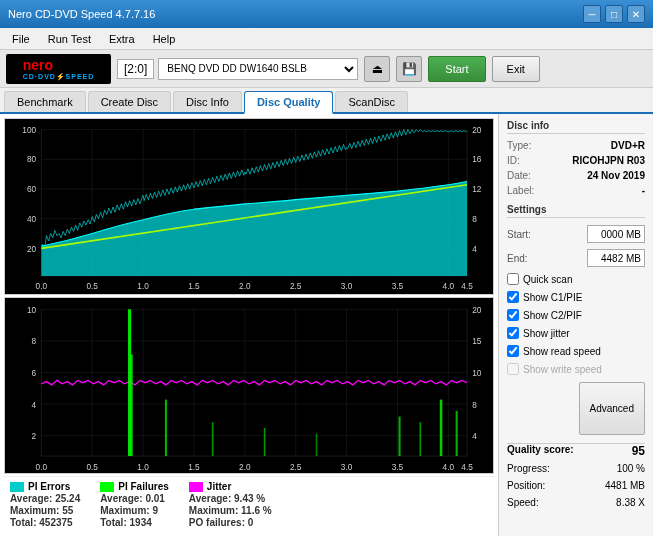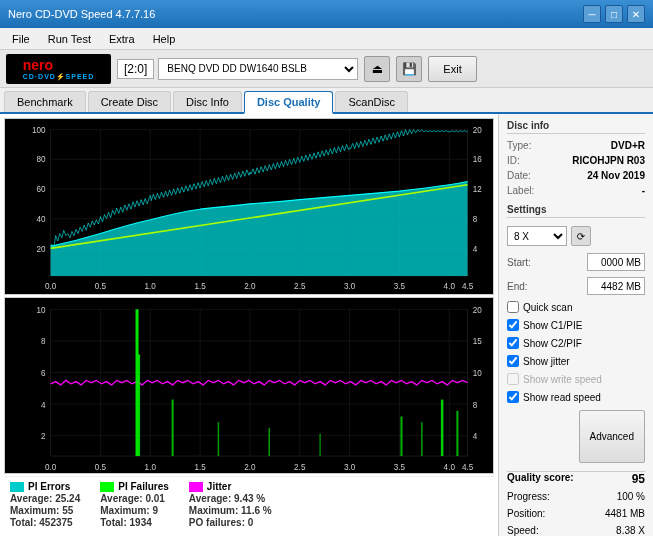--- a/index.html
+++ b/index.html
@@ -156,21 +156,20 @@
       flex-direction: column;
       gap: 2px;
     }
 
     
     .chart-container {
       position: relative;
       border: 1px solid #ccc;
       background: #000;
       flex: 1;
-      padding-left: 10px;
     }
     .chart-inner {
       width: 100%;
       height: 100%;
     }
 
     
     .legend-area {
       display: flex;
       padding: 4px 6px;
@@ -314,20 +313,21 @@
     </div>
   </div>
   <div class="drive-selector">
     <span class="drive-badge">[2:0]</span>
     <select class="drive-dropdown">
       <option>BENQ DVD DD DW1640 BSLB</option>
     </select>
   </div>
   <div class="toolbar-icon-btn">⏏</div>
   <div class="toolbar-icon-btn">💾</div>
+  <button class="start-btn">Start</button>
   <button class="exit-btn">Exit</button>
 </div>
 
 <div class="tab-bar">
   <div class="tab">Benchmark</div>
   <div class="tab">Create Disc</div>
   <div class="tab">Disc Info</div>
   <div class="tab active">Disc Quality</div>
   <div class="tab">ScanDisc</div>
 </div>
@@ -517,26 +517,20 @@
     <div class="info-row">
       <span class="info-label">Date:</span>
       <span class="info-value">24 Nov 2019</span>
     </div>
     <div class="info-row">
       <span class="info-label">Label:</span>
       <span class="info-value">-</span>
     </div>
 
     <div class="panel-section-title" style="margin-top:4px;">Settings</div>
-    <div class="settings-row">
-      <select class="speed-dropdown">
-        <option>8 X</option>
-      </select>
-      <div class="speed-icon-btn">⟳</div>
-    </div>
     <div class="mb-row">
       <span class="mb-label">Start:</span>
       <input class="mb-input" value="0000 MB" readonly="" style="">
     </div>
     <div class="mb-row">
       <span class="mb-label">End:</span>
       <input class="mb-input" value="4482 MB" readonly="" style="">
     </div>
 
     <div class="checkbox-row">
@@ -549,26 +543,26 @@
     </div>
     <div class="checkbox-row">
       <input type="checkbox" checked="" style="">
       <span>Show C2/PIF</span>
     </div>
     <div class="checkbox-row">
       <input type="checkbox" checked="" style="">
       <span>Show jitter</span>
     </div>
     <div class="checkbox-row">
+      <input type="checkbox" checked="" style="">
+      <span>Show read speed</span>
+    </div>
+    <div class="checkbox-row">
       <input type="checkbox" disabled="" style="">
       <span style="color:#aaa;">Show write speed</span>
-    </div>
-    <div class="checkbox-row">
-      <input type="checkbox" checked="" style="">
-      <span>Show read speed</span>
     </div>
     <button class="advanced-btn">Advanced</button>
 
     <div class="quality-score-row">
       <span>Quality score:</span>
       <span style="color:#000; font-size:12px;">95</span>
     </div>
 
     <div class="progress-row">
       <span>Progress:</span>

